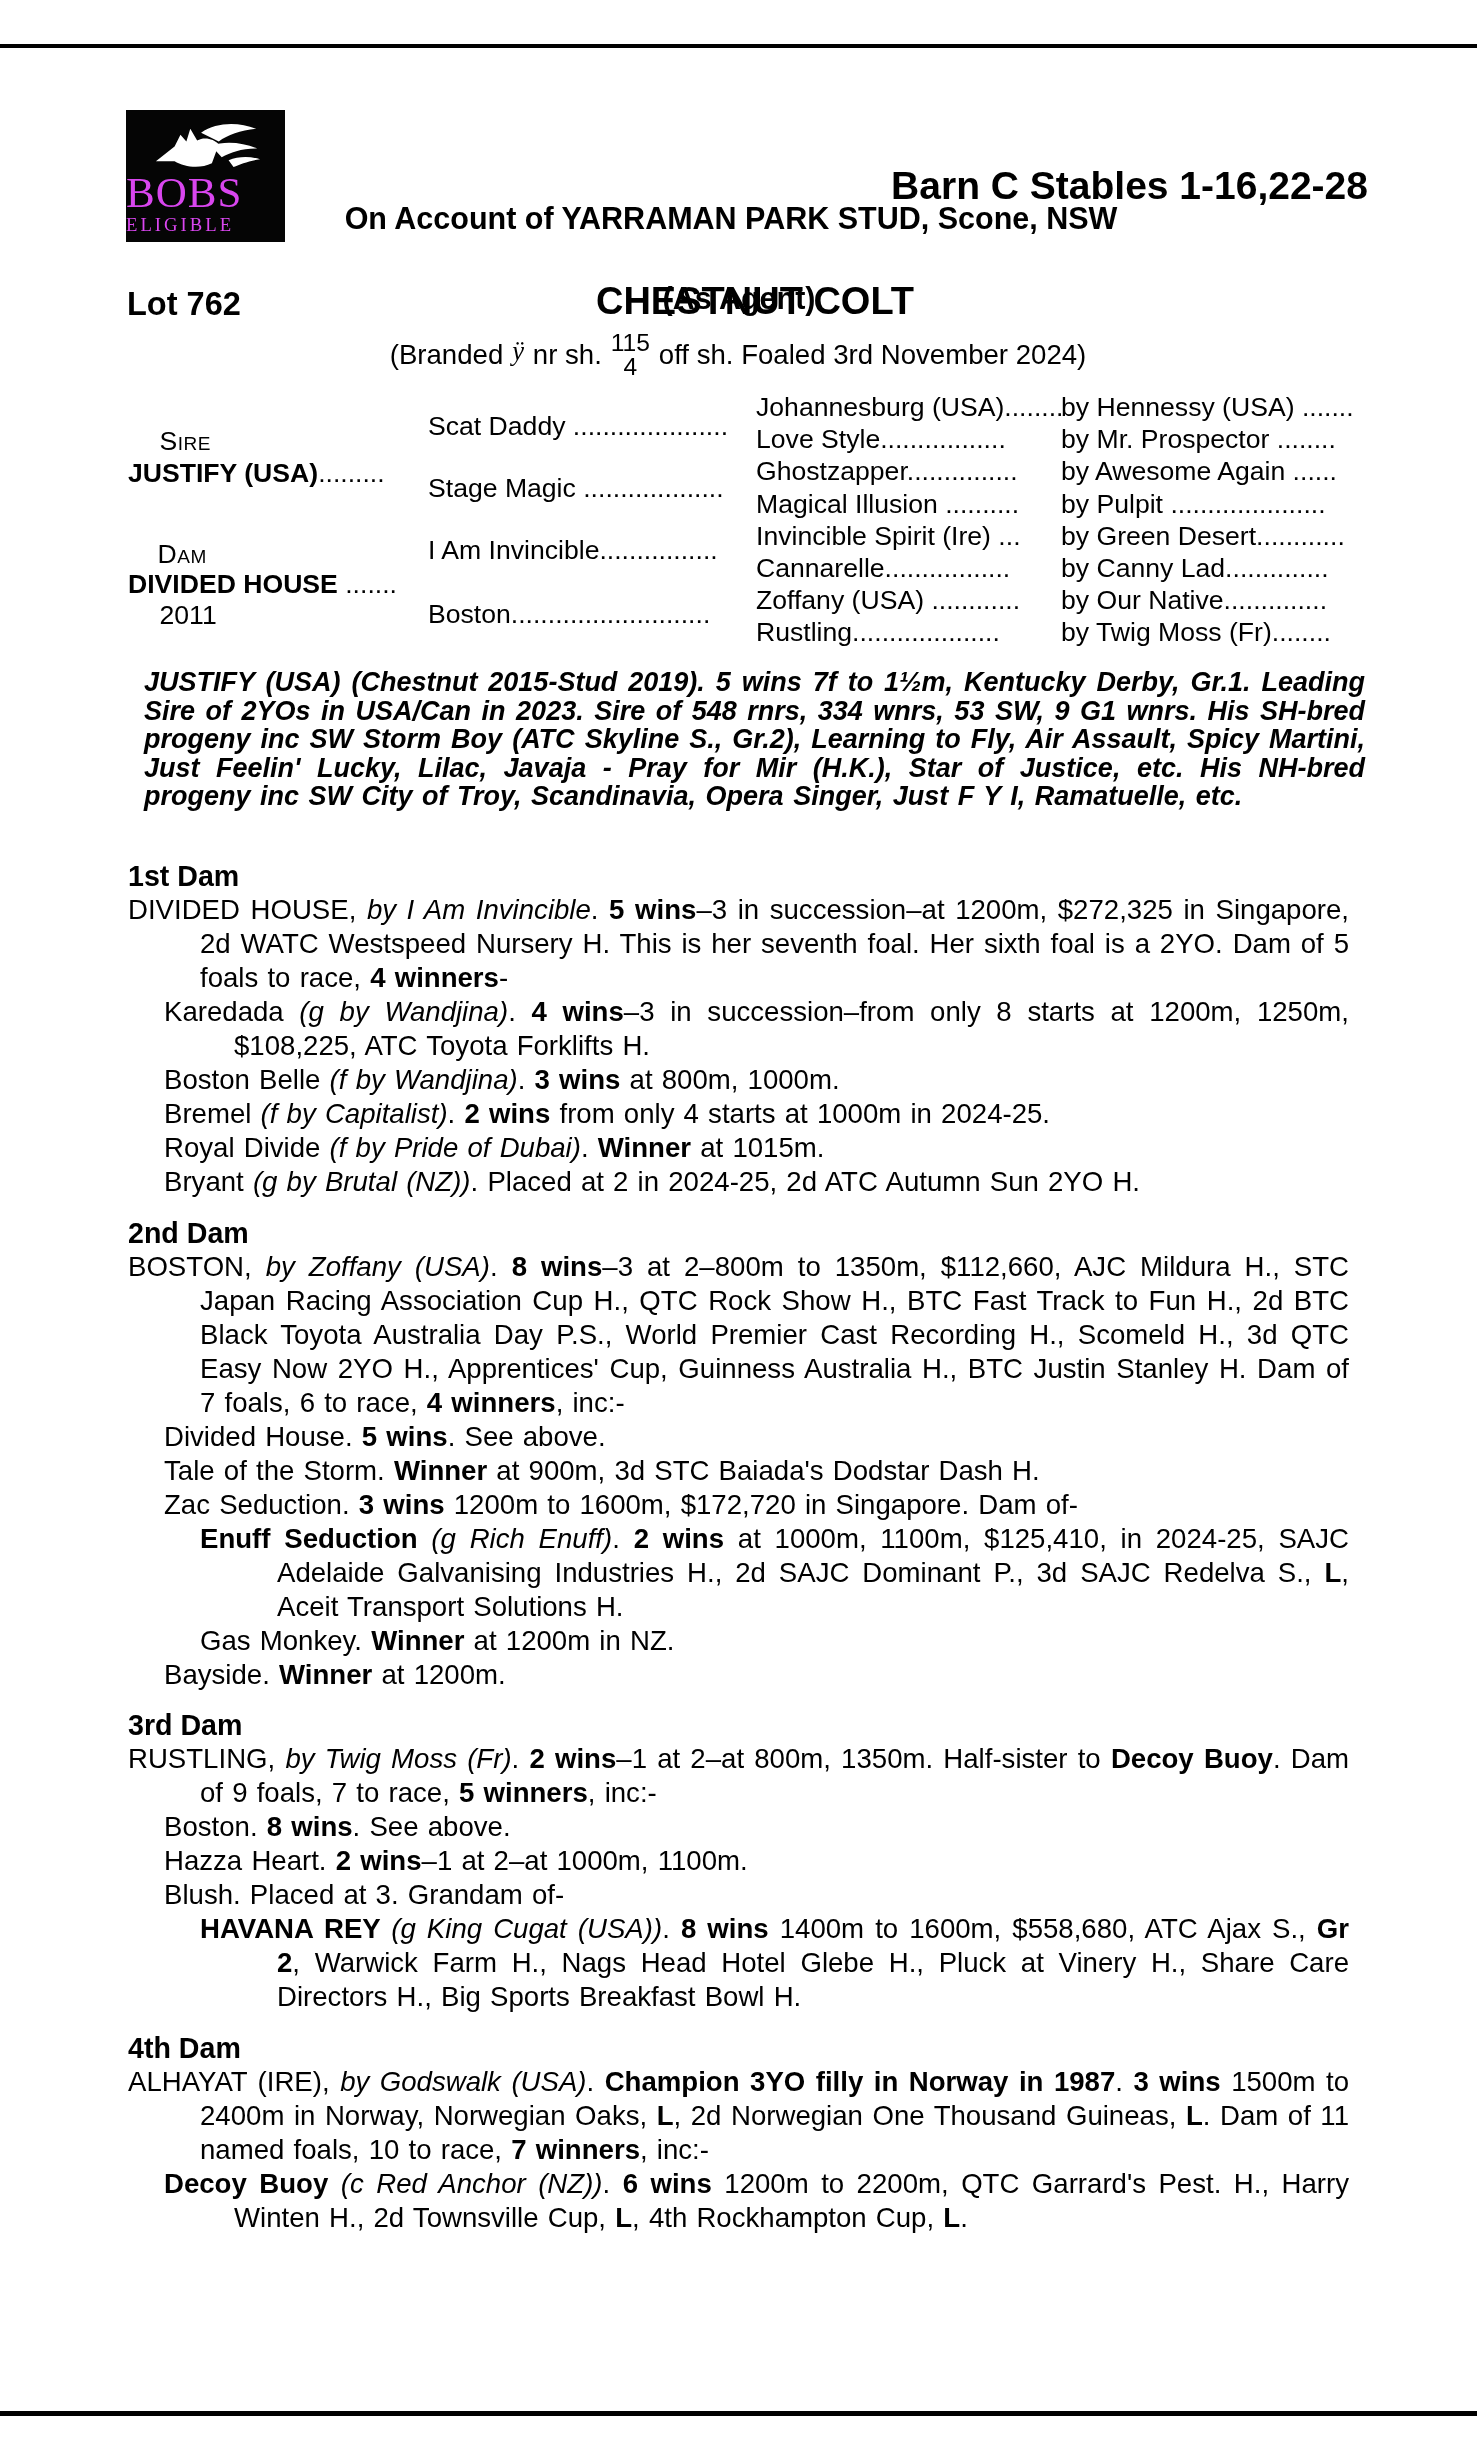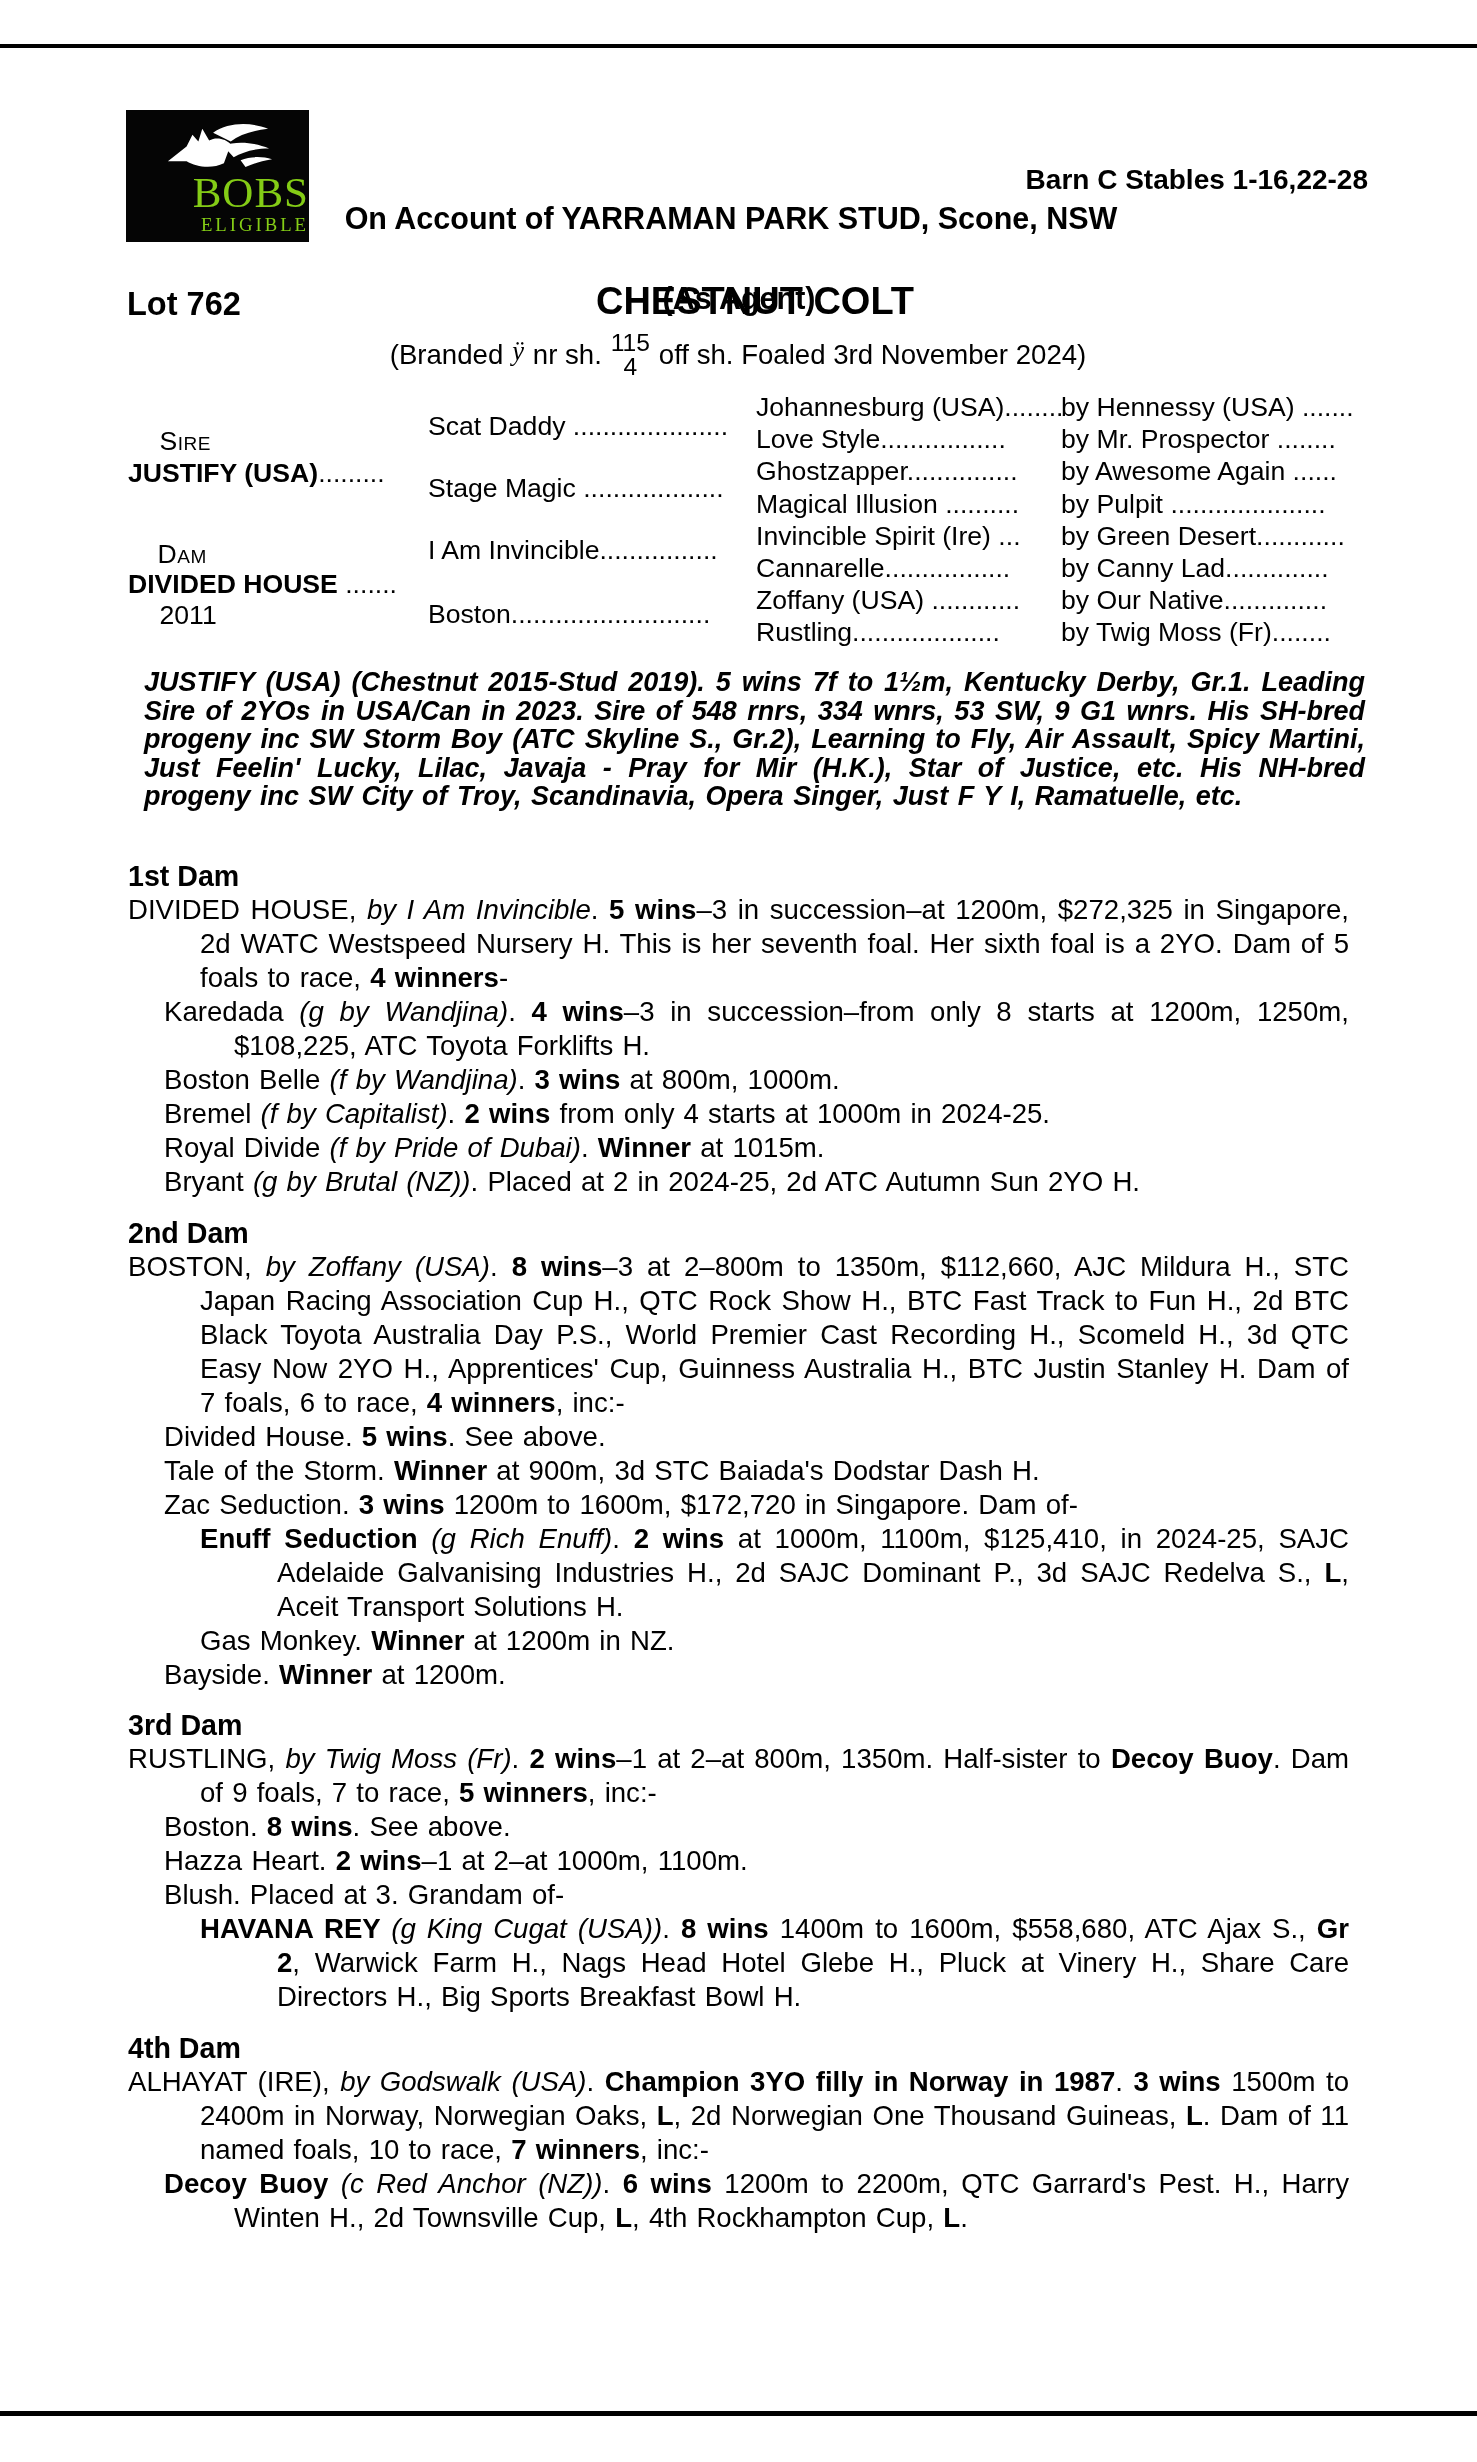--- a/index.html
+++ b/index.html
@@ -3,26 +3,26 @@
 <meta charset="utf-8">
 <style>
   html,body{margin:0;padding:0;background:#e8e8e8;}
   .page{position:relative;width:1478px;height:2463px;background:#ffffff;margin:0 auto;
         font-family:"Liberation Sans", sans-serif;color:#000;overflow:hidden;}
   .rule{position:absolute;left:0;width:1478px;background:#000;}
   .rule.top{top:44px;height:3.9px;}
   .rule.bottom{top:2411px;height:4.9px;}
 
   
-  .logo{position:absolute;left:126px;top:110px;width:183px;height:132px;background:#050505;
-        color:#84cc16;text-align:right;}
+  .logo{position:absolute;left:126px;top:110px;width:159px;height:132px;background:#050505;
+        color:#d946ef;text-align:left;}
   .logo svg{display:block;margin:5.9px auto 0 auto;}
   .logo-bobs{font-family:"Liberation Serif", serif;font-size:43px;line-height:43px;letter-spacing:1px;}
   .logo-eligible{font-family:"Liberation Serif", serif;font-size:18.7px;line-height:21.7px;letter-spacing:3px;}
-  .barn{position:absolute;right:110px;top:164px;font-weight:bold;font-size:28px;}
+  .barn{position:absolute;right:110px;top:164px;font-weight:bold;font-size:39px;}
   .account{position:absolute;left:0;right:16px;top:201px;text-align:center;font-weight:bold;font-size:30.5px;}
   .agent{position:absolute;left:0;right:0;top:237px;text-align:center;font-weight:bold;font-size:30.5px;margin-top:44px;}
   .lot{position:absolute;left:127px;top:286px;font-weight:bold;font-size:32.5px;}
   .title{position:absolute;left:0;right:0;top:280px;text-align:center;font-weight:bold;font-size:38px;margin-left:32px;}
   .branded{position:absolute;left:0;right:2px;top:331px;display:flex;justify-content:center;
            align-items:center;font-size:27.6px;gap:8.9px;}
   .brandmark{font-family:"Liberation Serif", serif;font-style:italic;font-size:26.6px;position:relative;top:-3px;}
   .frac{display:inline-block;text-align:center;font-size:24.6px;line-height:23.6px;vertical-align:middle;}
   .frac div{padding:0;}
 

